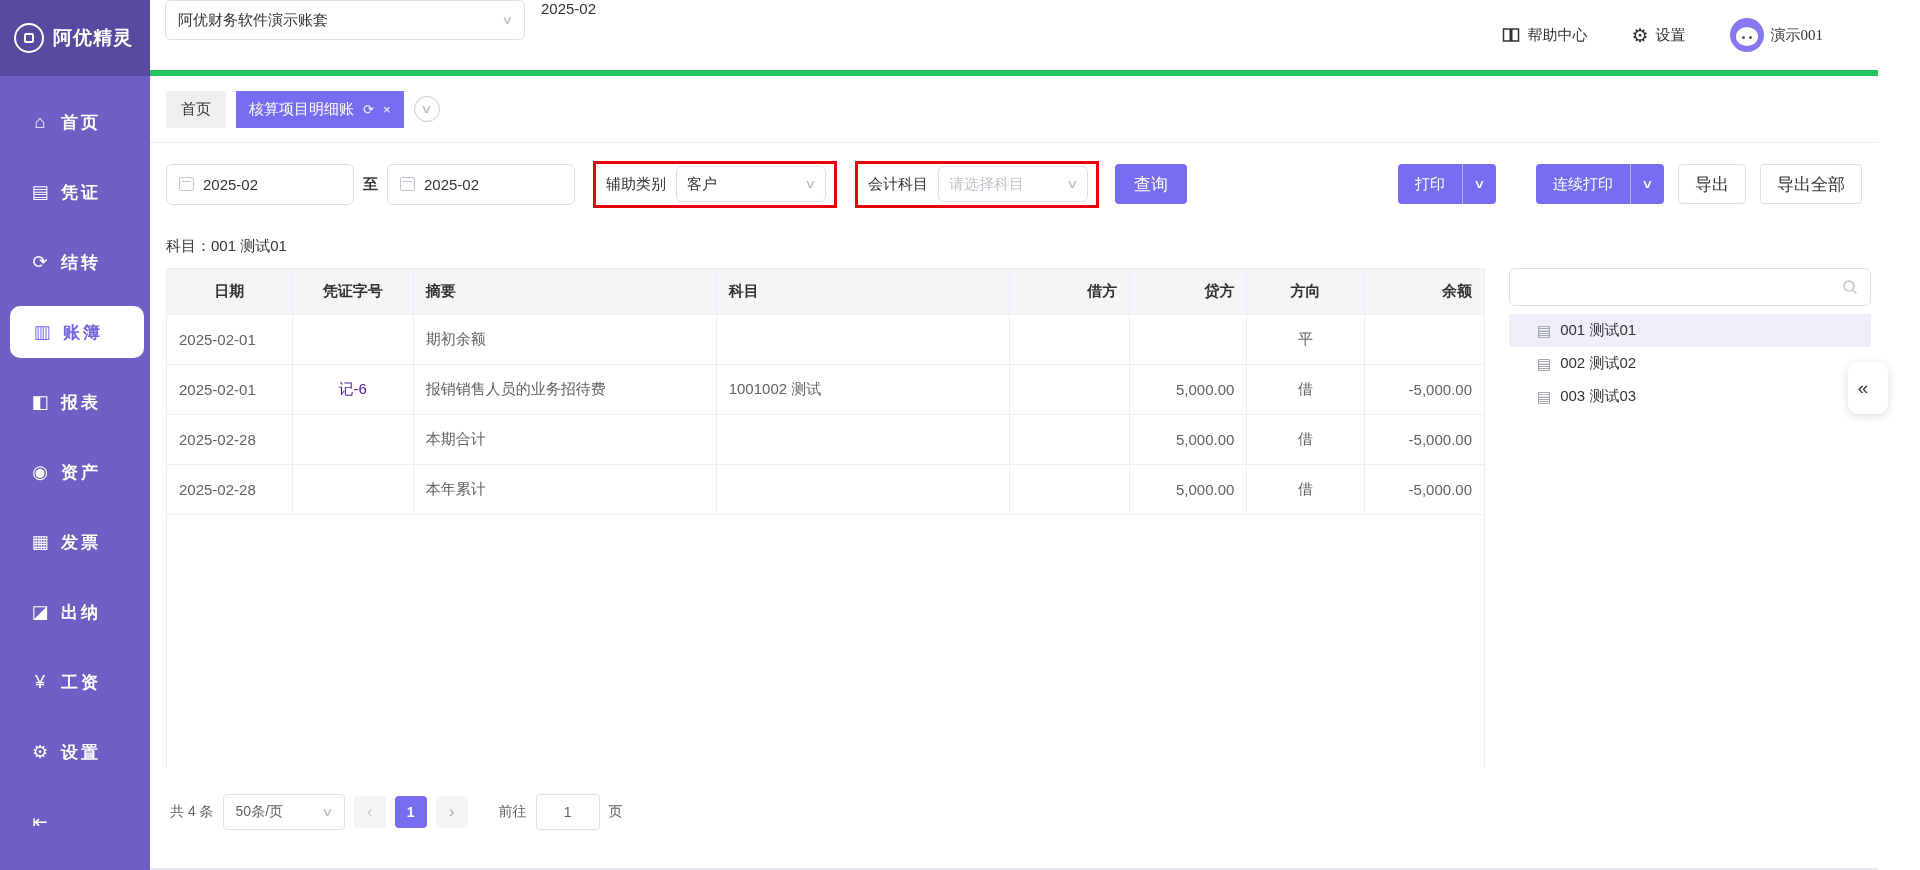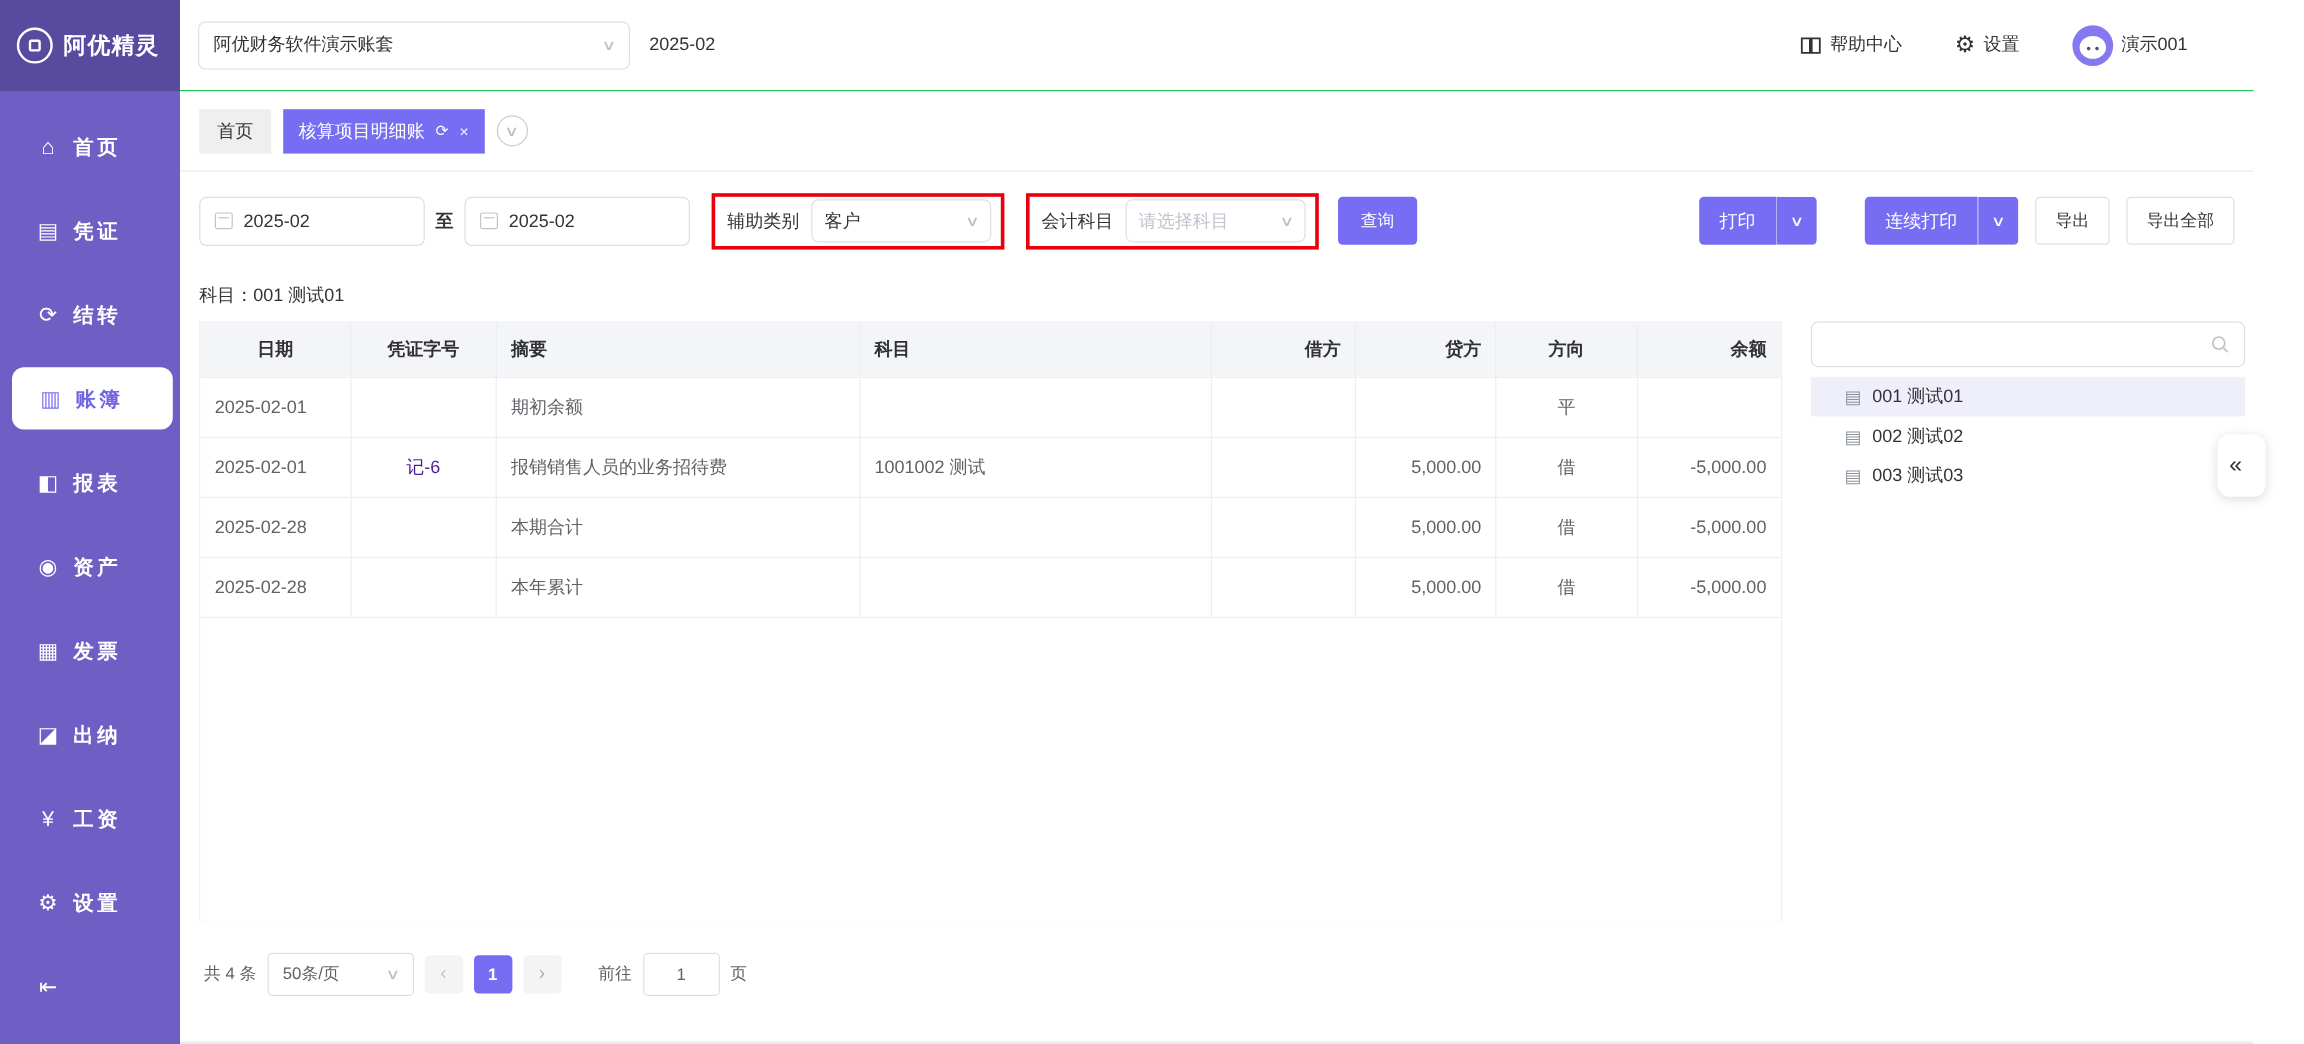--- a/index.html
+++ b/index.html
@@ -16,26 +16,26 @@
   .nav { flex:1; display:flex; flex-direction:column; padding-top:11px; }
   .nav-item { height:70px; flex:0 0 70px; display:flex; align-items:center; gap:11px; padding-left:30px; font-size:17px; font-weight:600; letter-spacing:3px; cursor:pointer; }
   .nav-item .nico { font-size:18px; letter-spacing:0; width:20px; text-align:center; font-weight:normal; }
   .nav-item.active { background:#fff; color:#7165e0; border-radius:10px; margin:9px 6px 9px 10px; height:52px; flex:0 0 52px; padding-left:22px; }
   .nav-item.active .nico { color:#7b6ff0; }
   .nav-item.collapse-item { font-size:22px; font-weight:normal; }
 
   
   .content { flex:1; display:flex; flex-direction:column; min-width:0; background:#fff; }
 
-  .topbar { height:76px; flex:0 0 76px; border-bottom:1px solid #22c55e; display:flex; align-items:center; padding:0 55px 0 15px; }
+  .topbar { height:76px; flex:0 0 76px; border-bottom:6px solid #22c55e; display:flex; padding:0 55px 0 15px; }
   .acct-select { width:360px; height:40px; border:1px solid #dcdfe6; border-radius:6px; display:flex; align-items:center; justify-content:space-between; padding:0 12px; font-size:15px; cursor:pointer; }
   .chev { color:#b9bec7; font-size:12px; transform:scaleX(1.4); }
   .period { font-size:15px; margin-left:16px; }
   .top-spacer { flex:1; }
-  .top-link { display:flex; align-items:center; gap:7px; font-size:15px; cursor:pointer; margin-left:44px; }
+  .top-link { display:flex; align-items:center; gap:7px; font-size:15px; cursor:pointer; margin-left:44px;font-family:Liberation Serif, serif; }
   .gear { font-size:19px; color:#333; }
   .avatar { width:34px; height:34px; border-radius:50%; background:#8678f0; position:relative; }
   .avatar::before { content:""; position:absolute; left:6px; right:6px; top:9px; bottom:6px; background:#fff; border-radius:50%; }
   .avatar::after { content:""; position:absolute; width:3px; height:3px; border-radius:50%; background:#555; left:12px; top:18px; box-shadow:7px 0 0 #555; }
 
   .tabbar { height:67px; flex:0 0 67px; border-bottom:1px solid #ececec; display:flex; align-items:center; padding-left:16px; gap:10px; }
   .tab { background:#efefef; color:#333; font-size:15px; padding:9px 15px; cursor:pointer; }
   .tab.active { background:#776df2; color:#fff; display:flex; align-items:center; gap:9px; padding:9px 13px; }
   .tab .tico { font-size:13px; opacity:.95; cursor:pointer; }
   .tab-chevron { width:26px; height:26px; border:1px solid #c8cbd2; border-radius:50%; display:flex; align-items:center; justify-content:center; color:#a6abb4; font-size:11px; cursor:pointer; }
@@ -44,21 +44,21 @@
   .filterbar { height:82px; flex:0 0 82px; display:flex; align-items:center; padding:0 16px; }
   .date-input { width:188px; height:41px; border:1px solid #dcdfe6; border-radius:6px; display:flex; align-items:center; padding:0 12px; gap:9px; background:#fff; }
   .date-input input { border:none; outline:none; width:100px; font-size:15px; color:#333; font-family:inherit; }
   .cal-icon { width:15px; height:14px; border:1.5px solid #c0c4cc; border-radius:2px; position:relative; flex:0 0 15px; }
   .cal-icon::before { content:""; position:absolute; left:2px; right:2px; top:2.5px; border-top:1.5px solid #c0c4cc; }
   .to-label { margin:0 9px; font-size:15px; font-weight:600; }
   .red-group { display:flex; align-items:center; border:3px solid #e8000d; padding:0 8px 0 10px; height:47px; gap:10px; margin-left:18px; }
   .red-group .flabel { font-size:15px; white-space:nowrap; }
   .mini-select { width:150px; height:36px; border:1px solid #dcdfe6; border-radius:6px; display:flex; align-items:center; justify-content:space-between; padding:0 10px; font-size:15px; cursor:pointer; background:#fff; }
   .mini-select .placeholder { color:#c0c4cc; }
-  .btn { height:40px; border-radius:4px; font-size:14px; display:flex; align-items:center; justify-content:center; cursor:pointer; white-space:nowrap; }
+  .btn { height:40px; border-radius:4px; font-size:17px; display:flex; align-items:center; justify-content:center; cursor:pointer; white-space:nowrap; }
   .btn-primary { background:#776df2; color:#fff; padding:0 19px; border:none; }
   .btn-plain { background:#fff; color:#333; border:1px solid #dcdfe6; padding:0 16px; }
   .query-btn { margin-left:16px; }
   .filter-spacer { flex:1; }
   .split-btn { display:flex; }
   .split-btn .main { background:#776df2; color:#fff; height:40px; padding:0 17px; display:flex; align-items:center; border-radius:4px 0 0 4px; font-size:15px; cursor:pointer; }
   .split-btn .caret { background:#776df2; color:#fff; width:34px; height:40px; display:flex; align-items:center; justify-content:center; border-left:1px solid rgba(255,255,255,.45); border-radius:0 4px 4px 0; cursor:pointer; }
   .split-btn .caret .chev { color:#fff; }
   .gap14 { margin-left:14px; } .gap40 { margin-left:40px; }
 

